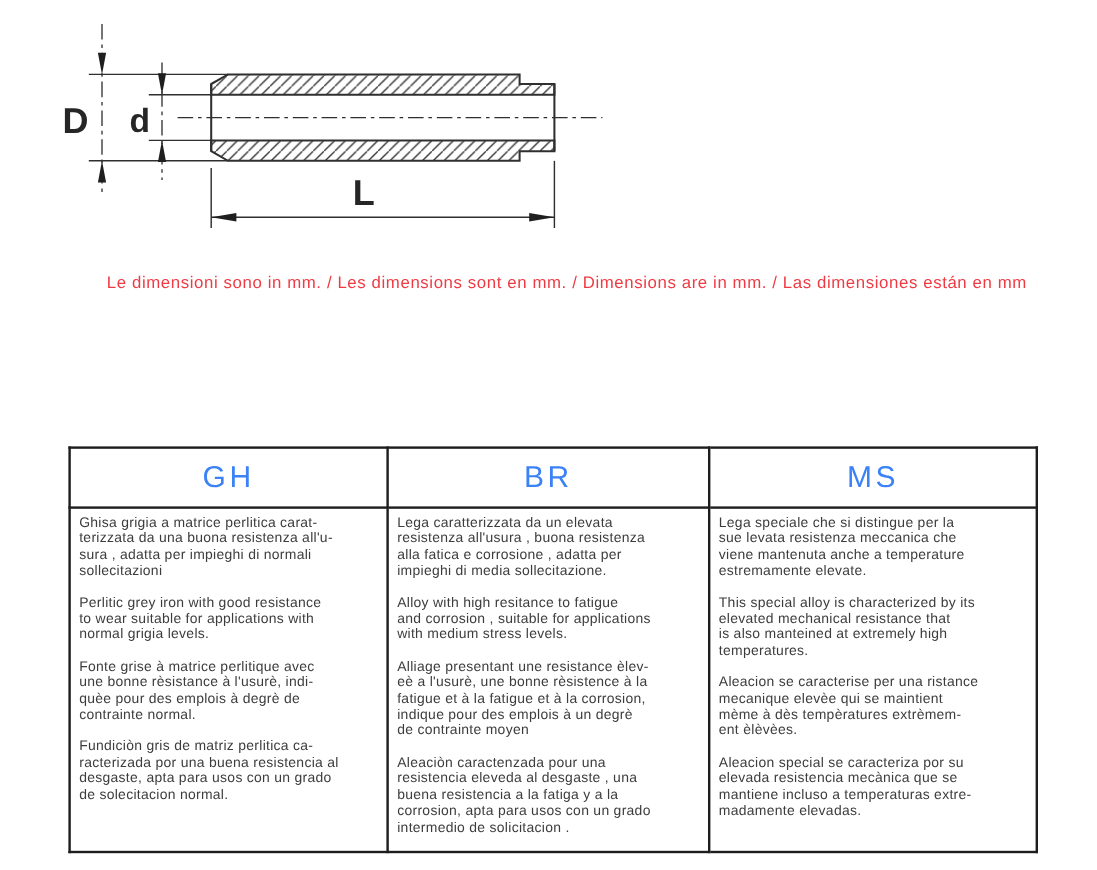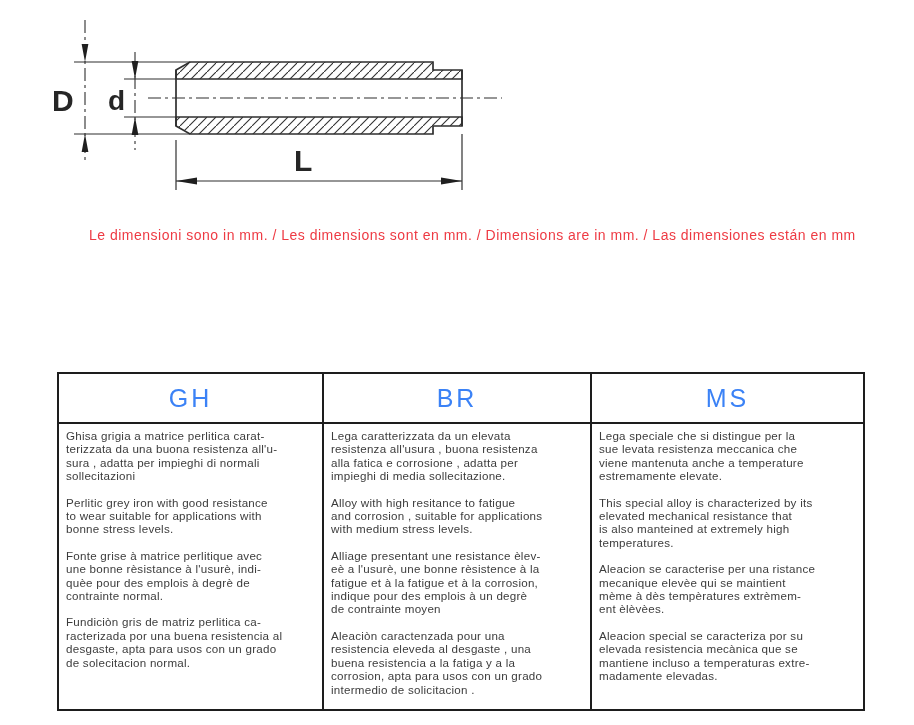--- a/index.html
+++ b/index.html
@@ -103,21 +103,21 @@
     </thead>
     <tbody>
       <tr>
         <td>
           <p>Ghisa grigia a matrice perlitica carat-
 terizzata da una buona resistenza all'u-
 sura , adatta per impieghi di normali
 sollecitazioni</p>
           <p>Perlitic grey iron with good resistance
 to wear suitable for applications with
-bonne stress levels.</p>
+normal grigia levels.</p>
           <p>Fonte grise à matrice perlitique avec
 une bonne rèsistance à l'usurè, indi-
 quèe pour des emplois à degrè de
 contrainte normal.</p>
           <p>Fundiciòn gris de matriz perlitica ca-
 racterizada por una buena resistencia al
 desgaste, apta para usos con un grado
 de solecitacion normal.</p>
         </td>
         <td>

